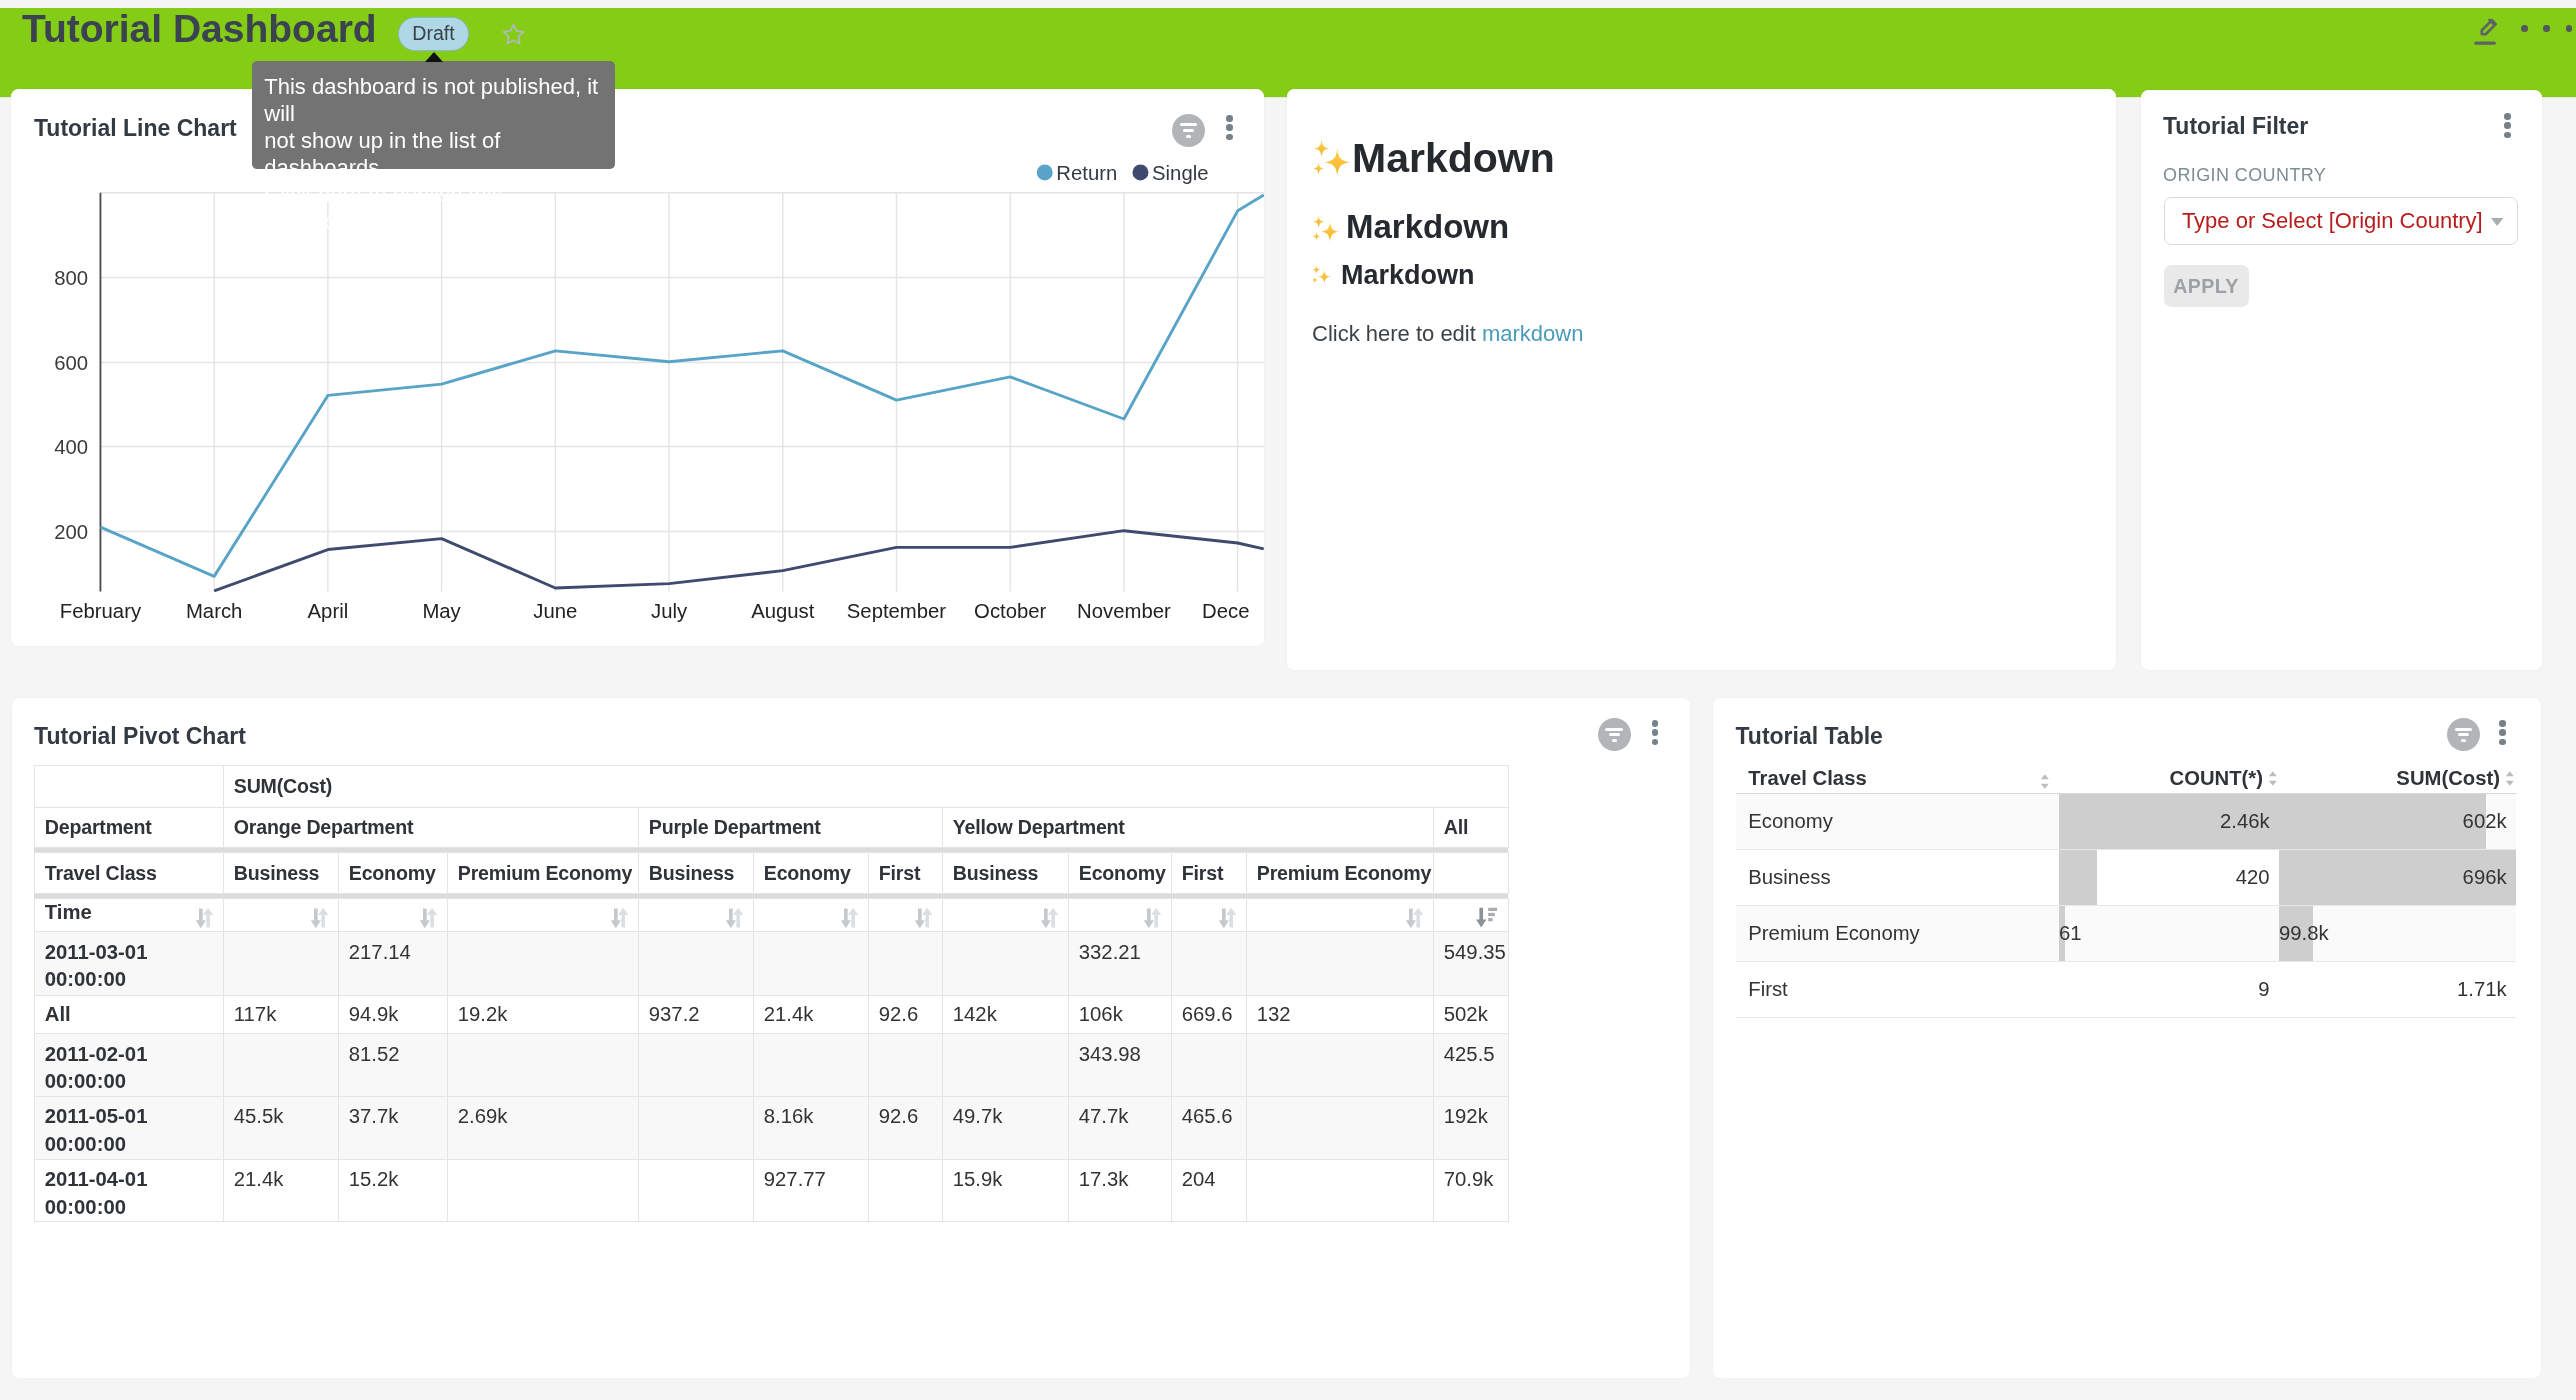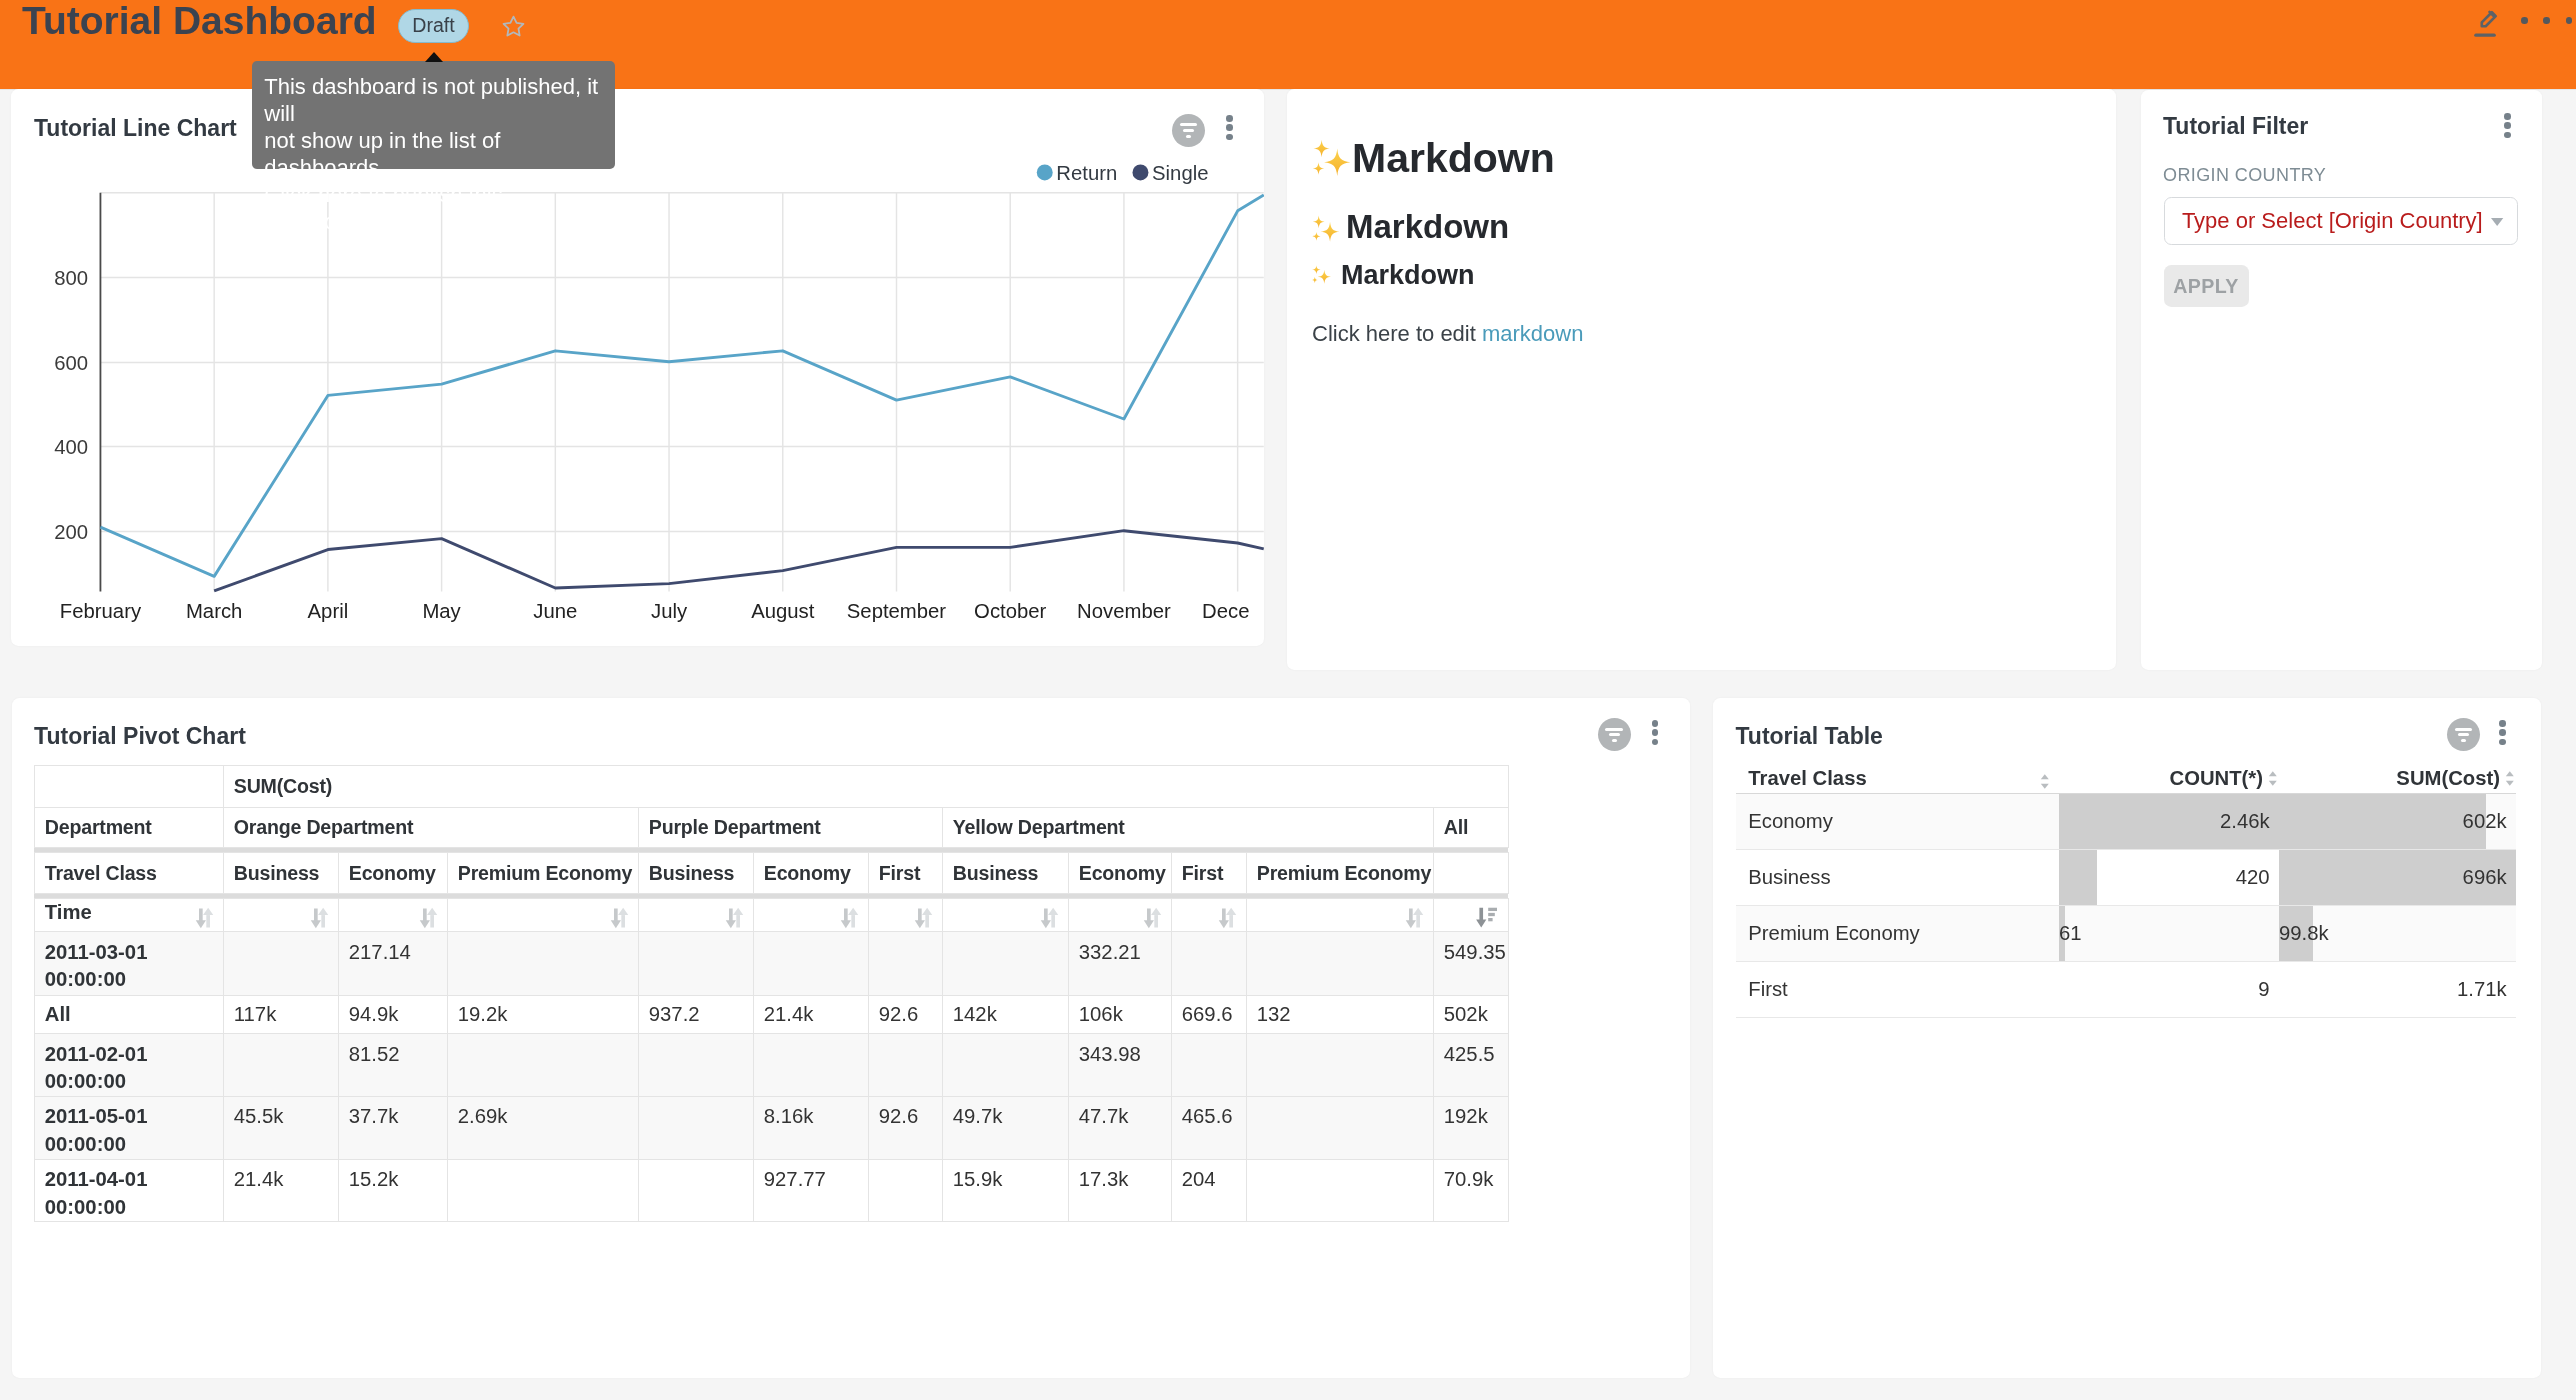--- a/index.html
+++ b/index.html
@@ -1,19 +1,19 @@
 <!DOCTYPE html>
 <html style="font-size:11.6px"><head>
 <meta charset="utf-8">
 <style>
   * { margin:0; padding:0; box-sizing:border-box; }
   html,body { width:2576px; height:1400px; overflow:hidden; background:#f5f5f5;
     font-family:"Liberation Sans",sans-serif; color:#333; }
   .abs { position:absolute; }
-  .hdr { position:absolute; left:0; top:0; width:2576px; height:90px; background:#f97316;
+  .hdr { position:absolute; left:0; top:8px; width:2576px; height:90px; background:#84cc16;
     border-bottom:1.5px solid #e6e6e6; }
   .title { position:absolute; left:22px; top:0.7px; font-size:39px; font-weight:600; color:#3b4350; line-height:1; }
   .pill { position:absolute; left:398px; top:8.7px; width:71px; height:34px; border-radius:17.4px;
     background:#b0d7e6; border:1.5px solid #85b9cc; color:#394149; font-size:19.6px;
     text-align:center; line-height:31px; }
   .card { position:absolute; background:#fff; border-radius:7.3px;
     box-shadow:0 0 2.2px rgba(0,0,0,0.05); overflow:hidden; }
   .ctitle { position:absolute; font-size:23px; font-weight:600; color:#333a42; line-height:1; }
   .kebab span { display:block; width:6.5px; height:6.5px; border-radius:50%; background:#76818a; margin:0 auto 2.9px; }
   .fcirc { position:absolute; width:33px; height:33px; border-radius:50%; background:#b2b5b7; }

